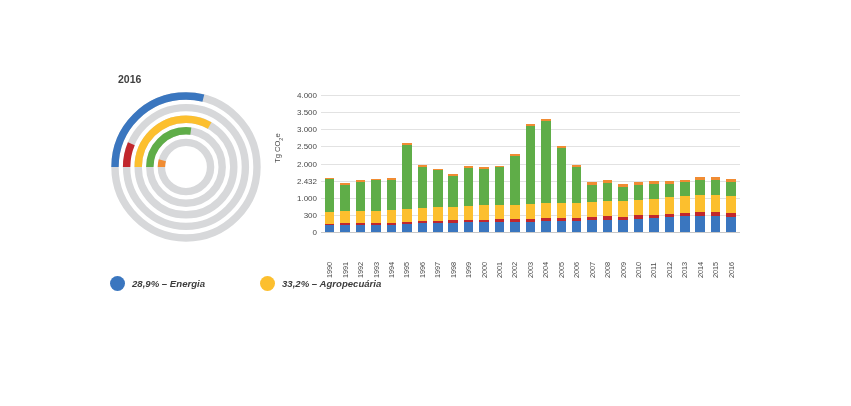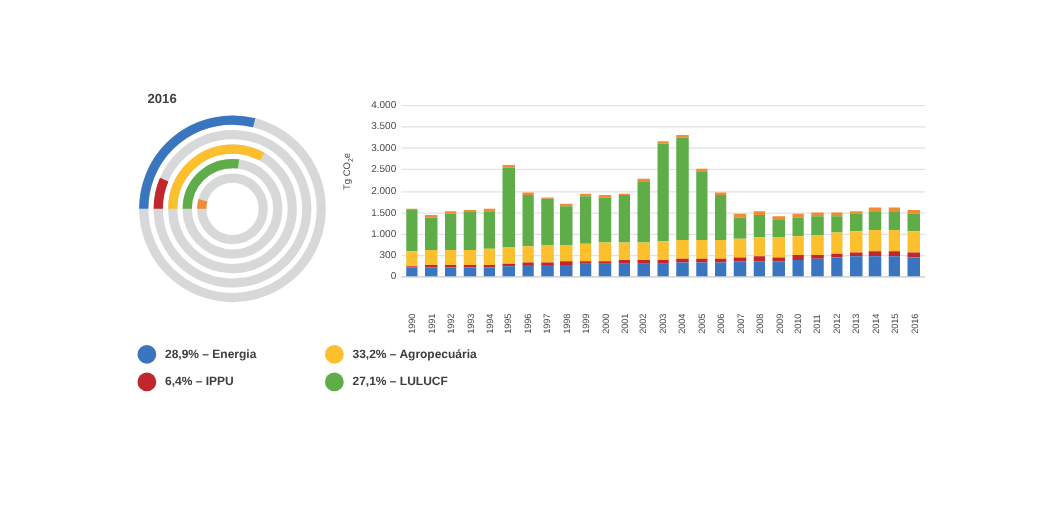--- a/index.html
+++ b/index.html
@@ -22,21 +22,21 @@
   .figure-body{position:absolute;left:0;top:55px;width:851px;height:265px;}
 
   
   .radial-wrap{position:absolute;left:100px;top:18px;width:180px;height:185px;}
   .radial-year{
     position:absolute;left:18px;top:0;font-size:10.5px;color:#3f3f3f;font-weight:600;
   }
   .radial-svg{position:absolute;left:0;top:14px;}
 
   
-  .chart-wrap{position:absolute;left:275px;top:29px;width:465px;height:215px;}
+  .chart-wrap{position:absolute;left:275px;top:40px;width:465px;height:215px;}
   .y-axis-title{
     position:absolute;left:-2px;top:68px;
     font-size:7.6px;color:#4a4a4a;
     transform:rotate(-90deg);transform-origin:left top;
     white-space:nowrap;
   }
   .y-labels{position:absolute;left:8px;top:0;width:34px;height:140px;}
   .y-labels span{
     position:absolute;right:0;font-size:8px;color:#4a4a4a;
     transform:translateY(-50%);white-space:nowrap;
@@ -67,21 +67,21 @@
   .xl span{
     font-size:7.4px;color:#4a4a4a;
     writing-mode:vertical-rl;transform:rotate(180deg);
     white-space:nowrap;letter-spacing:-.1px;
   }
 
   
   .legend{
     position:absolute;left:110px;top:272px;width:470px;height:46px;
   }
-  .legend-row{display:flex;align-items:center;height:22px;}
+  .legend-row{display:flex;align-items:center;height:22px;font-style:italic;}
   .legend-item{display:flex;align-items:center;white-space:nowrap;}
   .swatch{
     width:15px;height:15px;border-radius:50%;flex:0 0 auto;margin-right:7px;
   }
   .legend-label{font-size:9.6px;color:#3d3d3d;font-weight:600;}
 
   
   .caption{
     position:absolute;left:0;top:324px;width:851px;text-align:center;
     font-size:12.4px;color:#4FA9C8;line-height:17px;
@@ -115,21 +115,21 @@
     </div>
 
     <div class="chart-wrap">
       <div class="y-axis-title">Tg CO<span style="font-size: 5.6px; vertical-align: sub;">2</span>e</div>
       <div class="y-labels" id="y-labels">
           <span style="top: 0px;">4.000</span>
           <span style="top: 17.125px;">3.500</span>
           <span style="top: 34.25px;">3.000</span>
           <span style="top: 51.375px;">2.500</span>
           <span style="top: 68.5px;">2.000</span>
-          <span style="top: 85.625px;">1.500</span>
+          <span style="top: 85.625px;">2.432</span>
           <span style="top: 102.75px;">1.000</span>
           <span style="top: 119.875px;">300</span>
           <span style="top: 137px;">0</span>
         </div>
       <div class="plot" id="plot">
         <div id="gridlines">
             <div class="gridline" style="top: 0px; background: rgb(226, 226, 226);"></div>
             <div class="gridline" style="top: 17.125px; background: rgb(226, 226, 226);"></div>
             <div class="gridline" style="top: 34.25px; background: rgb(226, 226, 226);"></div>
             <div class="gridline" style="top: 51.375px; background: rgb(226, 226, 226);"></div>
@@ -474,26 +474,16 @@
       <div class="legend-row" style="position: relative;">
         <div class="legend-item" style="position: absolute; left: 0px;">
           <span class="swatch" style="background: rgb(58, 118, 191);"></span>
           <span class="legend-label">28,9% – Energia</span>
         </div>
         <div class="legend-item" style="position: absolute; left: 150px;">
           <span class="swatch" style="background: rgb(252, 191, 46);"></span>
           <span class="legend-label">33,2% – Agropecuária</span>
         </div>
       </div>
-      <div class="legend-row" style="position: relative;">
-        <div class="legend-item" style="position: absolute; left: 0px;">
-          <span class="swatch" style="background: rgb(193, 39, 45);"></span>
-          <span class="legend-label">6,4% – IPPU</span>
-        </div>
-        <div class="legend-item" style="position: absolute; left: 150px;">
-          <span class="swatch" style="background: rgb(95, 173, 72);"></span>
-          <span class="legend-label">27,1%  – LULUCF</span>
-        </div>
-      </div>
     </div>
 
 
 </div>
 
 </body></html>

